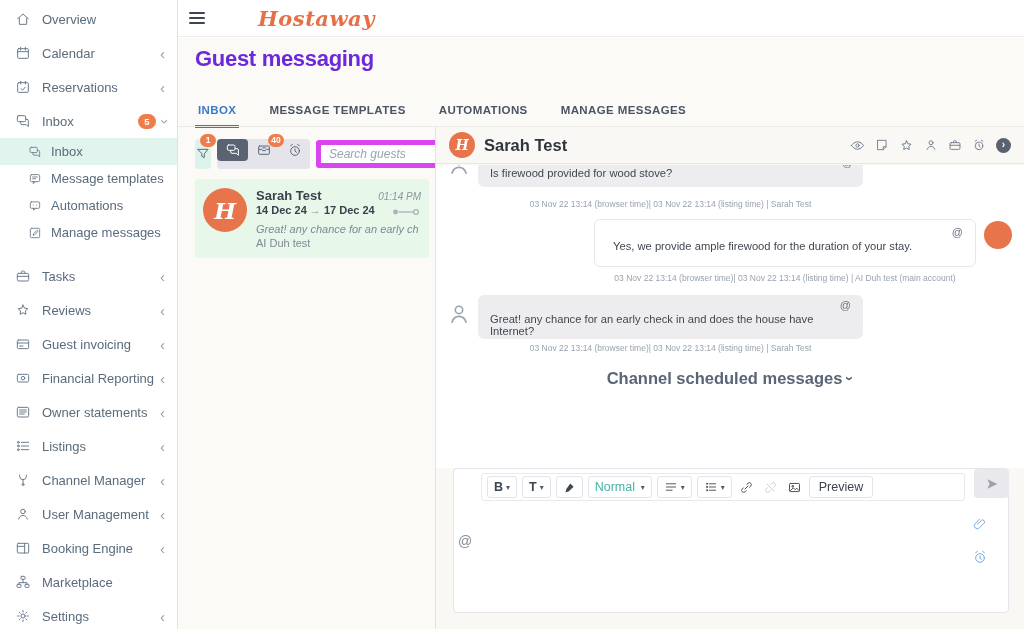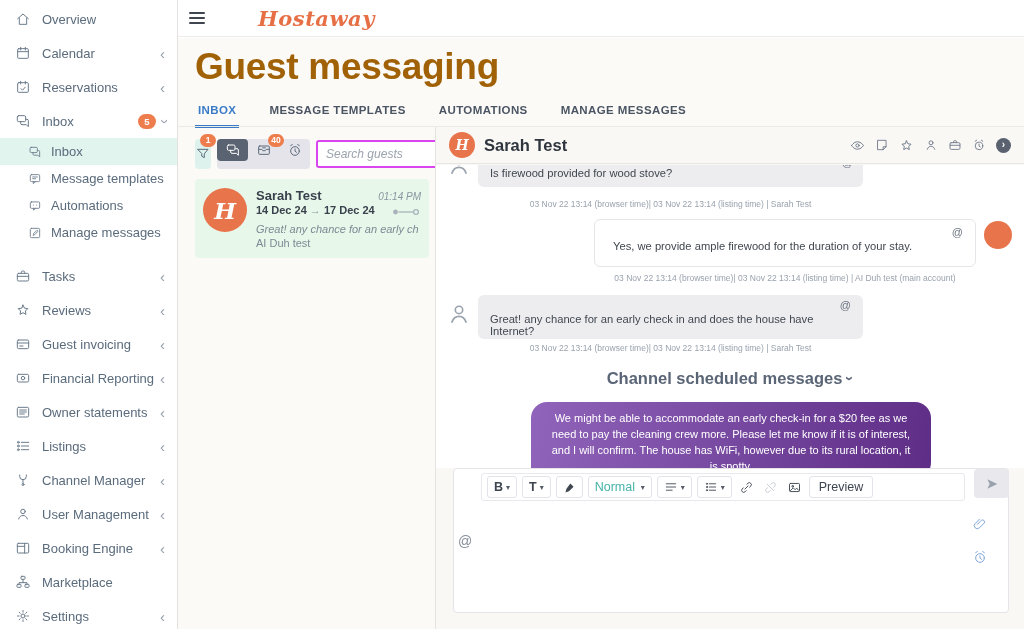--- a/index.html
+++ b/index.html
@@ -18,34 +18,34 @@
   .chev.down{transform:rotate(-90deg);margin-left:4px;}
   .badge{margin-left:auto;background:#ee7d4d;color:#fff;font-size:9.5px;font-weight:bold;border-radius:9px;min-width:12px;height:15px;line-height:15px;text-align:center;padding:0 3px;}
   .group-gap{height:13px;}
   
   .topbar{position:absolute;left:178px;top:0;width:846px;height:37px;background:#fff;border-bottom:1px solid #ececea;display:flex;align-items:center;padding-left:11px;box-sizing:border-box;gap:40px;}
   .burger{width:16px;display:flex;flex-direction:column;gap:3px;cursor:pointer;}
   .burger i{display:block;height:2px;background:#3f4650;border-radius:1px;}
   .logo{margin-left:13px;font-family:"DejaVu Serif",serif;font-style:italic;font-weight:bold;font-size:21px;color:#e66f46;letter-spacing:.5px;}
   
   .page{position:absolute;left:178px;top:38px;width:846px;height:591px;background:#fbfaf7;}
-  .page-title{position:absolute;left:17px;top:8px;font-size:37px;font-weight:bold;color:#a16207;letter-spacing:-.3px;}
+  .page-title{position:absolute;left:17px;top:8px;font-size:22px;font-weight:bold;color:#6d28d9;letter-spacing:-.3px;}
   .tabs{position:absolute;left:17px;top:66px;display:flex;gap:27px;}
   .tab{font-size:11.5px;font-weight:bold;letter-spacing:.4px;color:#4b5564;padding:0 3px 9px;cursor:pointer;}
   .tab.active{color:#3a7bc8;border-bottom:3px solid #3a7bc8;}
   .tabline{position:absolute;left:0;top:88px;width:846px;height:1px;background:#eceae5;}
   
   .listpanel{position:absolute;left:0;top:89px;width:257px;height:502px;box-sizing:border-box;padding:12px 6px 0 17px;}
   .ltoolbar{display:flex;gap:6px;align-items:flex-start;}
   .fbtn{position:relative;width:33px;height:30px;background:#ddf2ed;border-radius:4px;display:flex;align-items:center;justify-content:center;color:#5c6b7c;cursor:pointer;}
   .igroup{display:flex;background:#e4e4ea;border-radius:4px;height:30px;}
   .gbtn{position:relative;width:31px;height:22px;display:flex;align-items:center;justify-content:center;color:#5c6b7c;cursor:pointer;}
   .gbtn.active{background:#5a6372;border-radius:4px;color:#fff;}
   .fbadge{position:absolute;top:-5px;right:-5px;background:#ee7d4d;color:#fff;font-size:8.5px;font-weight:bold;border-radius:8px;min-width:10px;height:13px;line-height:13px;text-align:center;padding:0 3px;}
-  .searchbox{flex:1;height:28px;margin-top:1px;border:2px solid #d946ef;border-radius:3px;background:#fff;padding:0 8px;font-size:12px;font-style:italic;color:#15803d;box-sizing:border-box;font-family:"Liberation Sans",sans-serif;}
+  .searchbox{flex:1;height:28px;margin-top:1px;border:5px solid #d946ef;border-radius:3px;background:#fff;padding:0 8px;font-size:12px;font-style:italic;color:#15803d;box-sizing:border-box;font-family:"Liberation Sans",sans-serif;}
   .searchbox::placeholder{color:#9aa3ae;font-style:italic;}
   .convitem{margin-top:10px;background:#e7f7e9;border-radius:4px;padding:9px 8px;display:flex;cursor:pointer;}
   .avatar-lg{width:44px;height:44px;border-radius:50%;background:#e8744c;color:#fff;display:flex;align-items:center;justify-content:center;font-family:"DejaVu Serif",serif;font-style:italic;font-weight:bold;font-size:23px;flex:none;}
   .cinfo{margin-left:9px;flex:1;min-width:0;}
   .crow{display:flex;align-items:baseline;}
   .cname{font-size:13px;font-weight:bold;color:#39414d;}
   .ctime{margin-left:auto;font-size:10px;font-style:italic;color:#8b95a1;}
   .cdates{font-size:11px;font-weight:bold;color:#39414d;margin-top:1px;}
   .cdates .arr{color:#8b95a1;font-weight:normal;}
   .cstay{margin-left:auto;color:#a9b2bc;align-self:center;}
@@ -375,21 +375,20 @@
             </svg></span>
         <div class="bubble in" style="left:42px;top:130px;width:385px;height:44px;padding:18px 12px 8px;box-sizing:border-box">
           <span>Great! any chance for an early check in and does the house have Internet?</span>
           <span class="bmention" style="right:12px;top:4px">@</span>
         </div>
         <div class="meta" style="left:42px;top:178px;width:385px">03 Nov 22 13:14 (browser time)| 03 Nov 22 13:14 (listing time) | Sarah Test</div>
 
         <div class="schedhead">
           <span>Channel scheduled messages</span><span class="dchev">›</span>
         </div>
-        <div class="purple">We might be able to accommodate an early check-in for a $20 fee as we need to pay the cleaning crew more. Please let me know if it is of interest, and I will confirm. The house has WiFi, however due to its rural location, it is spotty.</div>
       </div>
 
       <div class="composer">
         <div class="ctoolbar">
           <div class="tbtn">
               <b>B</b>
               <span class="caret">▾</span>
             </div>
           <div class="tbtn">
               <b>T</b>

